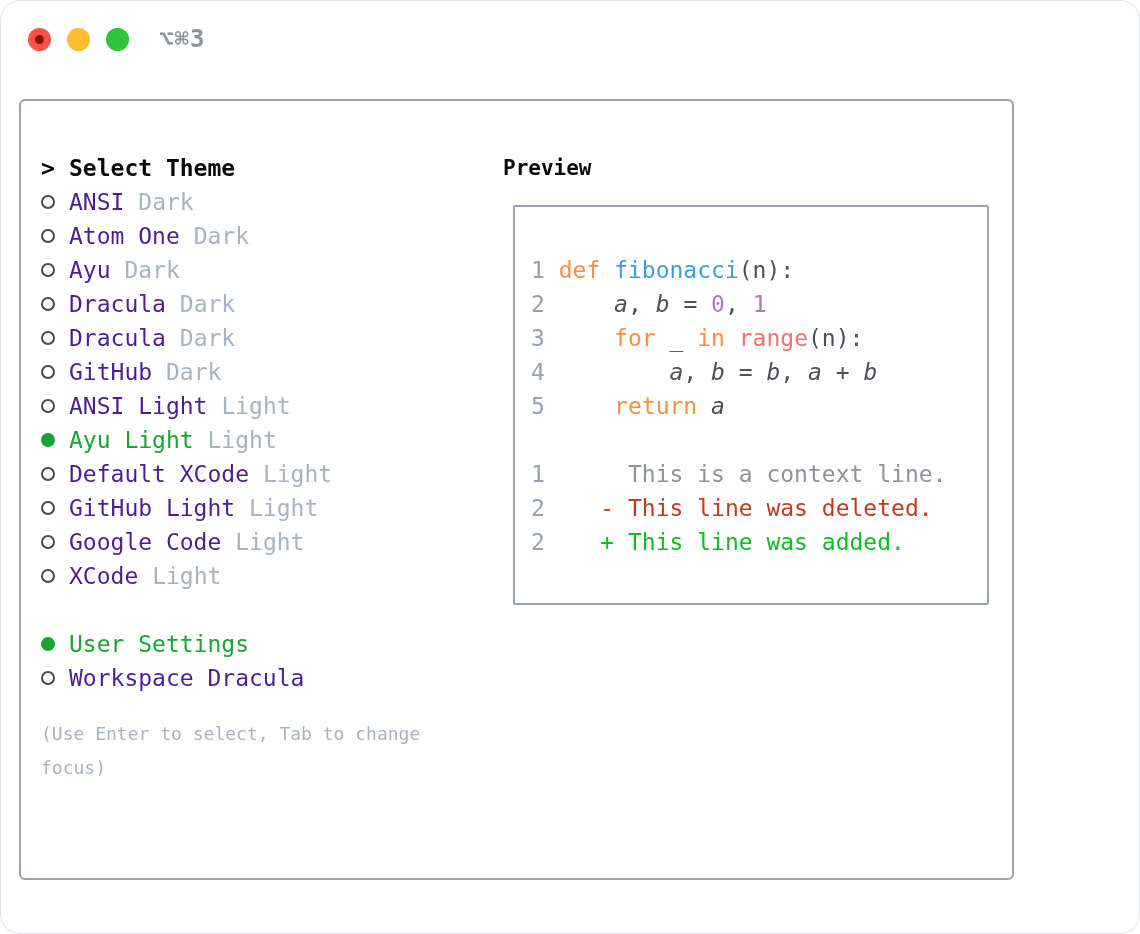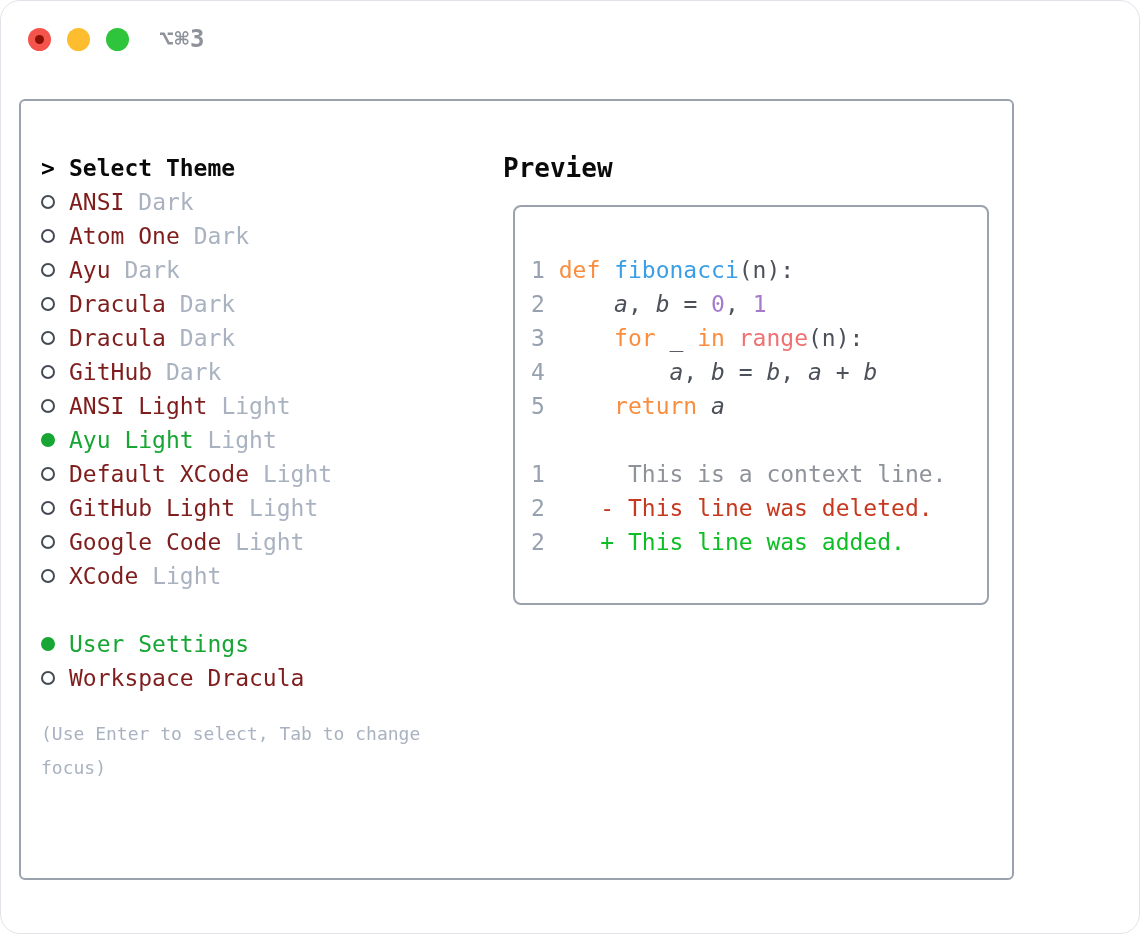--- a/index.html
+++ b/index.html
@@ -33,37 +33,37 @@
   .left-col { position: absolute; left: 20px; top: 50px; }
   .row { display: flex; align-items: center; height: 34px; font-size: 23px; white-space: pre; }
   .marker { width: 28px; display: flex; align-items: center; flex: 0 0 28px; }
   .caret { color: #000; font-weight: bold; font-size: 23px; }
   .circle {
     width: 14px; height: 14px; border-radius: 50%;
     border: 2px solid #454b55; background: transparent;
   }
   .circle.sel { background: #17a634; border-color: #17a634; }
   .hdr { color: #0a0a0a; font-weight: bold; }
-  .t-name { color: #7f1d1d; }
+  .t-name { color: #4c1d95; }
   .t-name.sel-green { color: #17a634; }
   .t-var { color: #a9b2c0; margin-left: 13.9px; }
   .apply-section { margin-top: 34px; }
   .hint {
     margin-top: 22px; width: 445px;
     color: #a9b2c0; font-size: 18px; line-height: 34px;
   }
   
   .preview-title {
     position: absolute; left: 482px; top: 50px; height: 34px;
     display: flex; align-items: center;
-    font-size: 26px; font-weight: bold; color: #0a0a0a;
+    font-size: 21px; font-weight: bold; color: #0a0a0a;
   }
   .preview-box {
     position: absolute; left: 492px; top: 104px; width: 476px; height: 400px;
-    border: 2px solid #9aa2ae; border-radius: 8px; background: #fff; overflow: hidden;
+    border: 2px solid #9aa2ae; border-radius: 2px; background: #fff; overflow: hidden;
   }
   pre.code {
     margin: 0; padding: 46px 0 0 16px;
     font-family: "DejaVu Sans Mono", "Liberation Mono", monospace;
     font-size: 23px; line-height: 34px; white-space: pre;
   }
   .pline { height: 34px; }
   .ln { color: #97a1af; }
   .tok-keyword { color: #fa8d3e; }
   .tok-function { color: #399ee6; }

